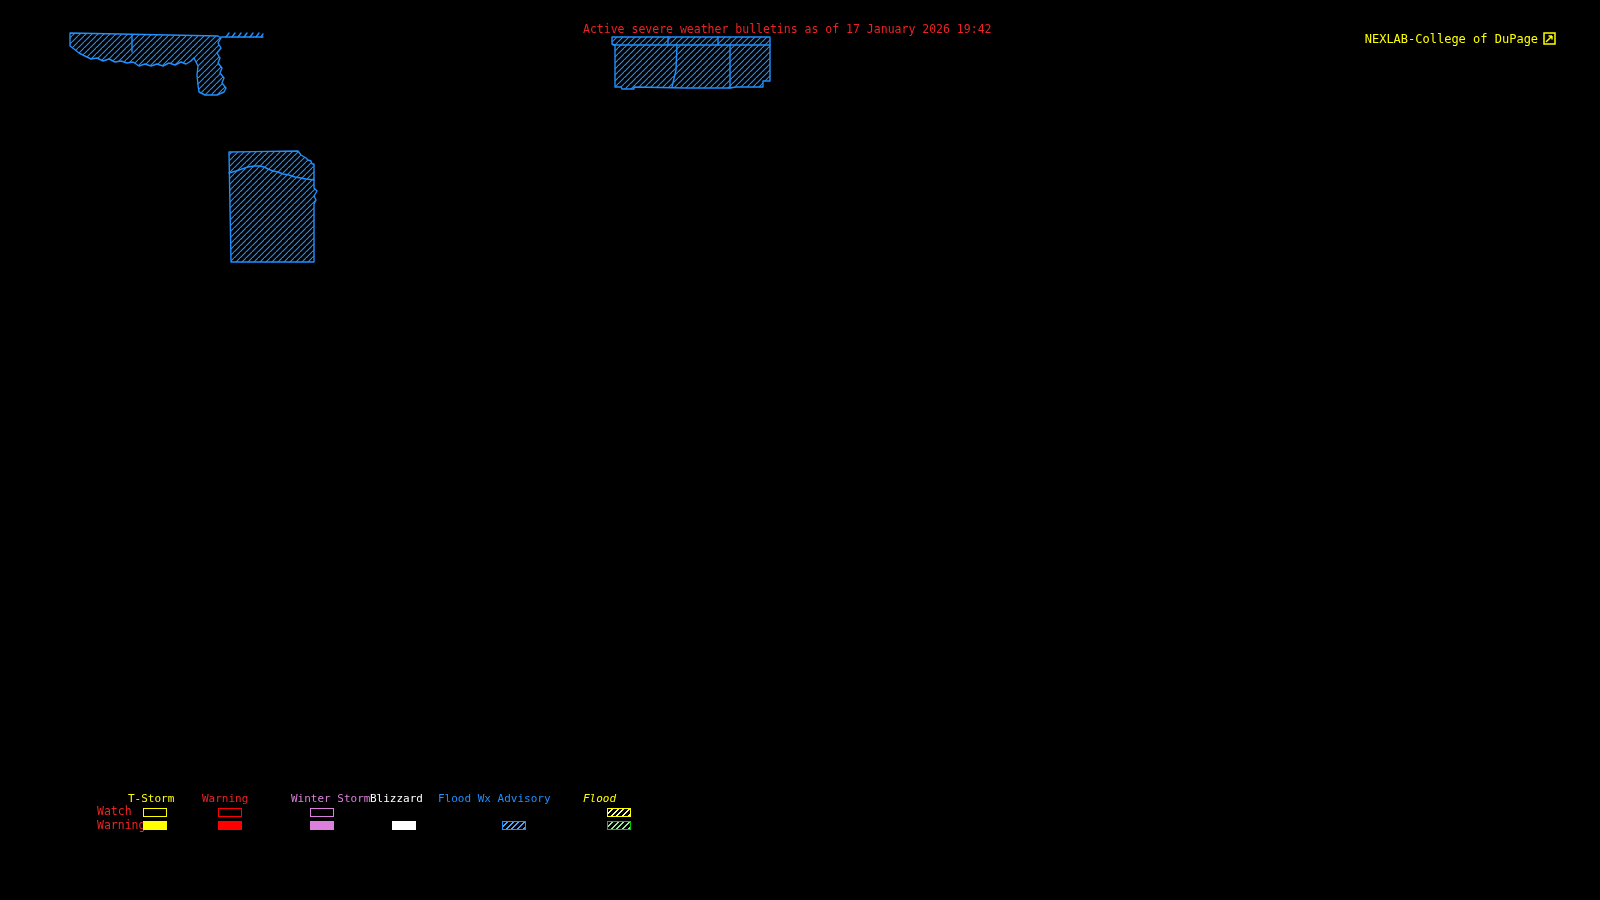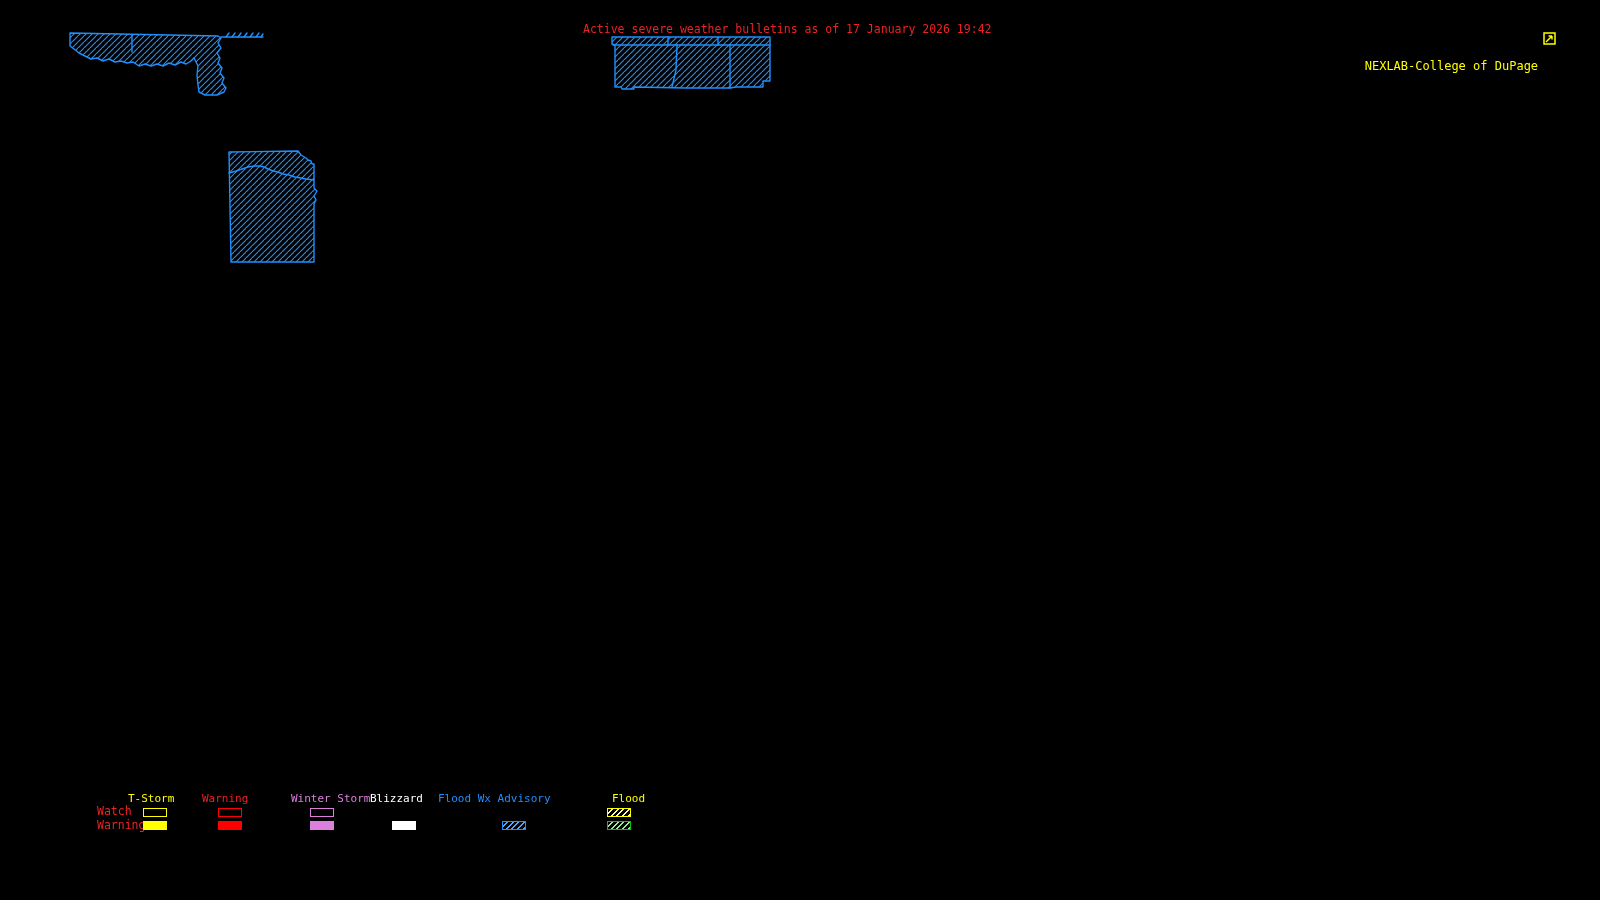--- a/index.html
+++ b/index.html
@@ -6,42 +6,42 @@
   body{
     position:relative;
     width:1600px;height:900px;
     overflow:hidden;
     font-family:"DejaVu Sans Mono", monospace;
     -webkit-font-smoothing:none;
   }
   
   .brand{
     position:absolute;top:4px;right:28px;
-    display:flex;align-items:flex-end;gap:5px;
+    display:flex;align-items:center;gap:5px;
     color:#FFFF00;font-size:12px;line-height:14px;white-space:pre;
   }
   .brand svg{display:block;}
   
   .map-title{
     position:absolute;left:583px;top:22px;
     color:#EE2222;font-size:11.5px;line-height:14px;white-space:pre;
   }
   
   .map-svg{position:absolute;left:0;top:0;}
   
   .legend-label{position:absolute;left:57px;color:#EE2222;font-size:11.5px;line-height:12px;white-space:pre;padding-left:40px;}
   .legend-label.watch{top:805px;}
   .legend-label.warning{top:819px;}
   .hdr{position:absolute;top:793px;font-size:11px;line-height:12px;white-space:pre;}
   .hdr.c0{left:128px;color:#FFFF00;}
   .hdr.c1{left:202px;color:#EE2222;}
   .hdr.c2{left:267px;color:#DD7FDD;padding-left:24px;}
   .hdr.c3{left:362px;color:#FFFFFF;margin-left:8px;}
   .hdr.c4{left:438px;color:#1E90FF;}
-  .hdr.c5{left:612px;color:#FFFF00;}
+  .hdr.c5{left:583px;color:#FFFF00;font-style:italic;}
   .swatch{position:absolute;width:24px;height:9px;box-sizing:border-box;}
   .rw{top:808px;}   
   .rr{top:821px;}   
   .sx0{left:143px;} .sx1{left:218px;} .sx2{left:310px;}
   .sx3{left:392px;} .sx4{left:502px;} .sx5{left:607px;}
   .outline-yellow{border:1px solid #FFFF00;}
   .outline-red{border:1px solid #FF0000;}
   .outline-plum{border:1px solid #DD7FDD;}
   .fill-yellow{background:#FFFF00;}
   .fill-red{background:#FF0000;}

